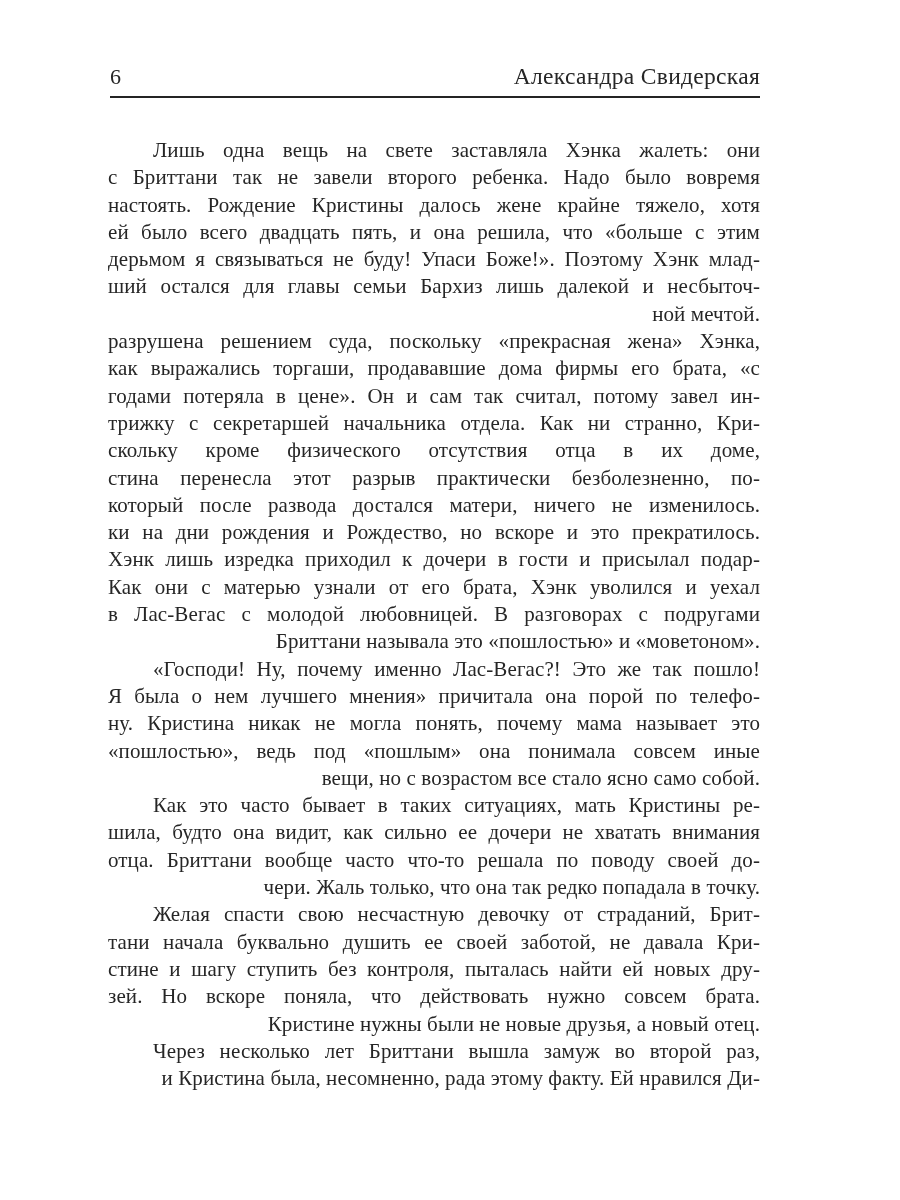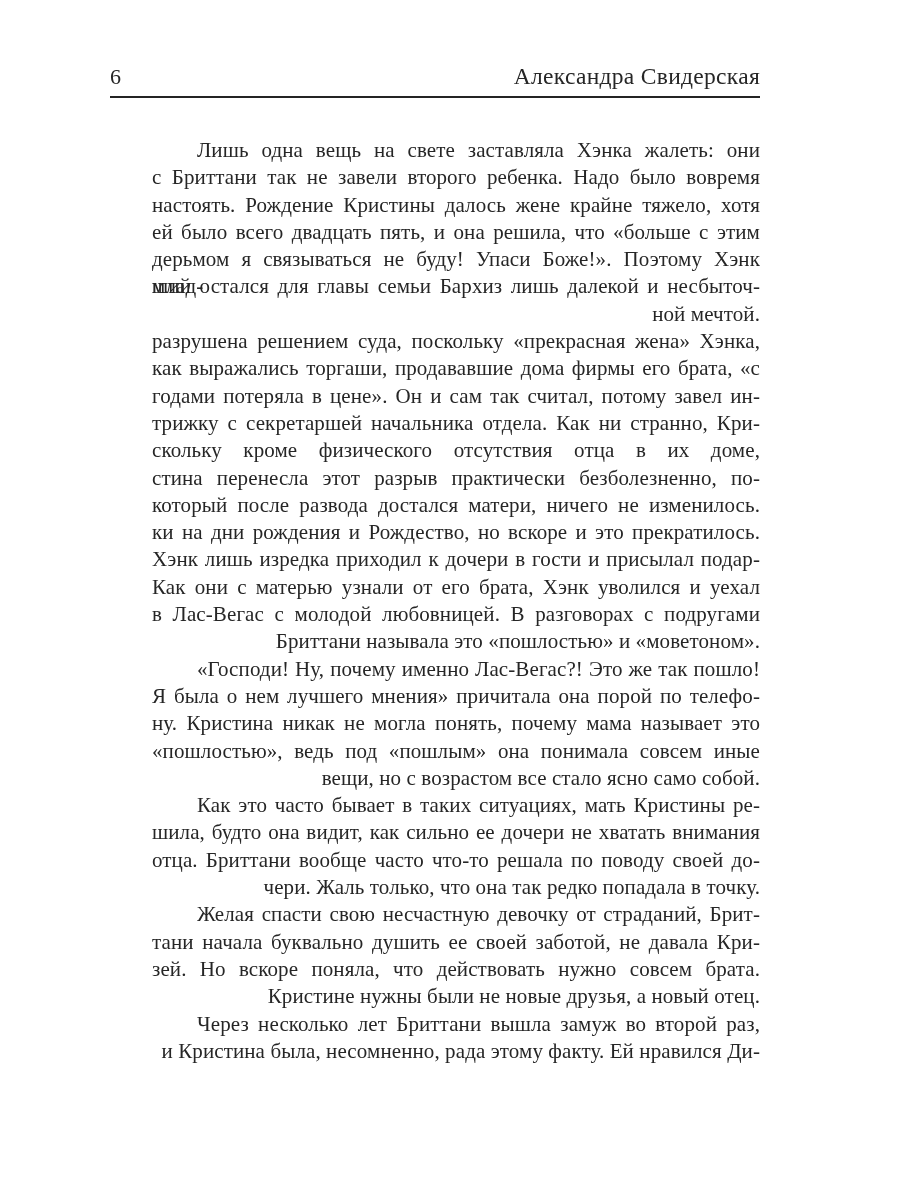--- a/index.html
+++ b/index.html
@@ -45,21 +45,20 @@
     letter-spacing: 0.1px;
   }
   .para { margin: 0; }
   .line {
     text-align: justify;
     text-align-last: justify;
     text-justify: inter-word;
     white-space: normal;
     height: 27.3px;
     overflow: visible;
-    margin-left: 44px;
   }
   .line.first { text-indent: 45px; }
   .line.last {
     text-align: right;
     text-align-last: auto;
   }
 </style>
 </head>
 <body>
 
@@ -104,20 +103,21 @@
       </div>
       <div class="para">
         <div class="line first">Как это часто бывает в таких ситуациях, мать Кристины ре-</div>
         <div class="line">шила, будто она видит, как сильно ее дочери не хватать внимания</div>
         <div class="line">отца. Бриттани вообще часто что-то решала по поводу своей до-</div>
         <div class="line last">чери. Жаль только, что она так редко попадала в точку.</div>
       </div>
       <div class="para">
         <div class="line first">Желая спасти свою несчастную девочку от страданий, Брит-</div>
         <div class="line">тани начала буквально душить ее своей заботой, не давала Кри-</div>
+        <div class="line">стине и шагу ступить без контроля, пыталась найти ей новых дру-</div>
         <div class="line">зей. Но вскоре поняла, что действовать нужно совсем брата.</div>
         <div class="line last">Кристине нужны были не новые друзья, а новый отец.</div>
       </div>
       <div class="para">
         <div class="line first">Через несколько лет Бриттани вышла замуж во второй раз,</div>
         <div class="line last">и Кристина была, несомненно, рада этому факту. Ей нравился Ди-</div>
       </div>
     </main>
 
 </div>

